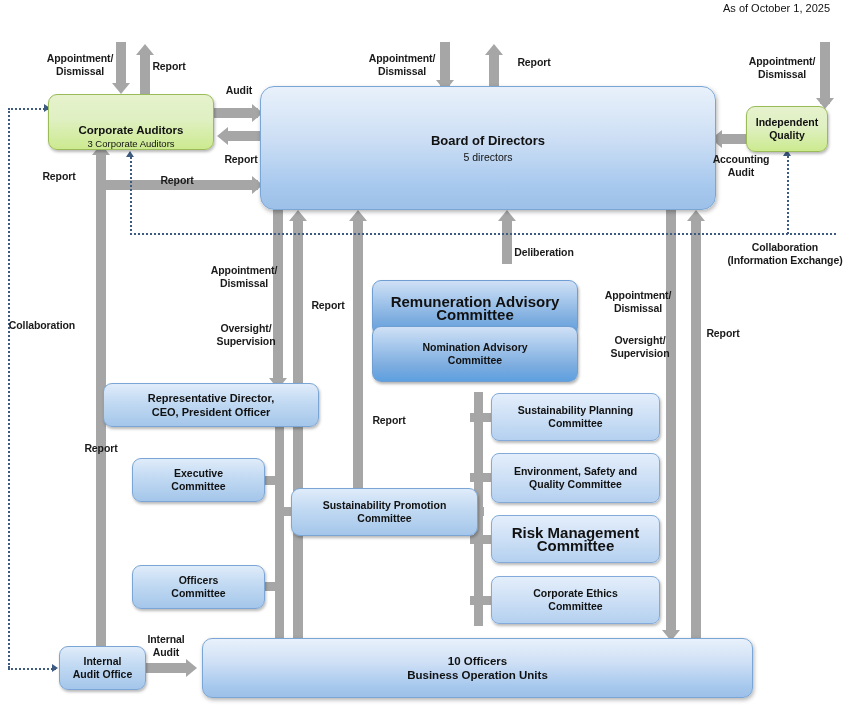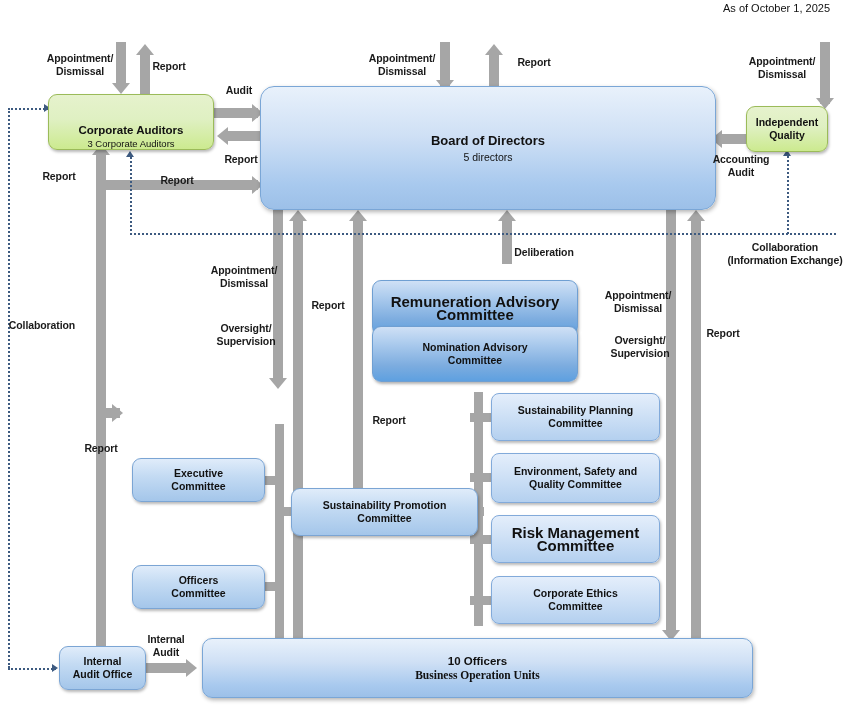--- a/index.html
+++ b/index.html
@@ -155,20 +155,24 @@
   <div class="box blue-dark" style="left:372px;top:264px;width:206px;height:56px;font-size:15px;white-space:pre-line;line-height:13px;margin-top:16px;">
     <span>Remuneration Advisory
 Committee</span>
   </div>
 
   <div class="box blue-dark" style="left:372px;top:326px;width:206px;height:56px;font-size:10.5px;white-space:pre-line;line-height:13px;">
     <span>Nomination Advisory
 Committee</span>
   </div>
 
+  <div class="box blue-mid" style="left:103px;top:383px;width:216px;height:44px;font-size:11px;white-space:pre-line;line-height:14px;">
+    <span>Representative Director,
+CEO, President Officer</span>
+  </div>
 
   <div class="box blue-mid" style="left:132px;top:458px;width:133px;height:44px;font-size:10.5px;white-space:pre-line;line-height:13px;">
     <span>Executive
 Committee</span>
   </div>
 
   <div class="box blue-mid" style="left:132px;top:565px;width:133px;height:44px;font-size:10.5px;white-space:pre-line;line-height:13px;">
     <span>Officers
 Committee</span>
   </div>
@@ -198,21 +202,21 @@
 Committee</span>
   </div>
 
   <div class="box blue-mid" style="left:59px;top:646px;width:87px;height:44px;font-size:10.5px;white-space:pre-line;line-height:13px;">
     <span>Internal
 Audit Office</span>
   </div>
 
   <div class="box blue-lg" style="left:202px;top:638px;width:551px;height:60px;font-size:11.5px;border-radius:10px;">
     <span>10 Officers</span>
-    <span style="margin-top:2px;font-family:Liberation Serif, serif;">Business Operation Units</span>
+    <span style="margin-top:2px;">Business Operation Units</span>
   </div>
 
   <div class="lbl" style="left:38px;top:52px;width:84px;">Appointment/
 Dismissal</div>
   <div class="lbl" style="left:146px;top:60px;width:46px;">Report</div>
 
   <div class="lbl" style="left:360px;top:52px;width:84px;">Appointment/
 Dismissal</div>
   <div class="lbl" style="left:511px;top:56px;width:46px;">Report</div>
 

